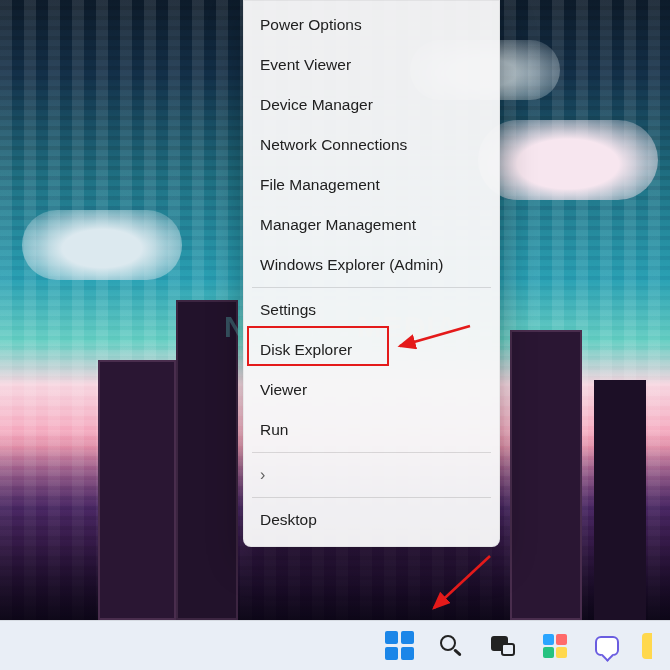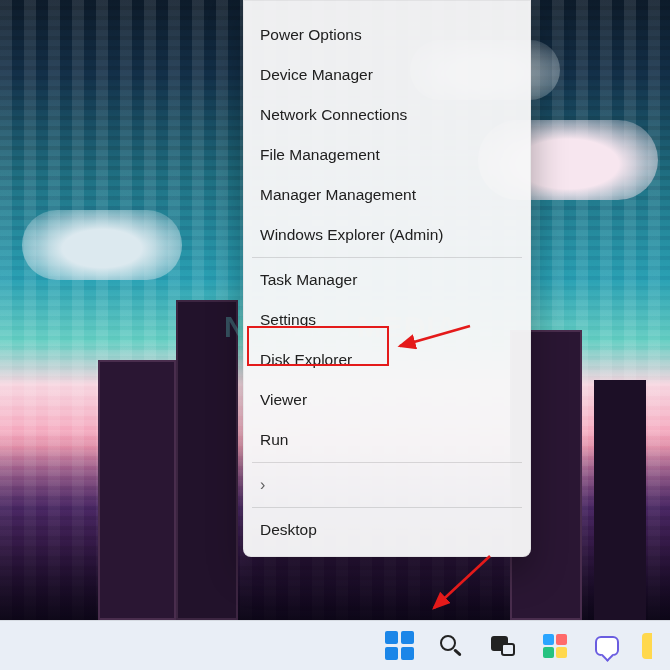--- a/index.html
+++ b/index.html
@@ -36,26 +36,26 @@
   .cloud1 { position:absolute; right:12px; top:120px; width:180px; height:80px; border-radius:60px; background:radial-gradient(ellipse at 50% 55%, #f7e6ef 40%, rgba(247,230,239,0));}
   .cloud2 { position:absolute; left:22px; top:210px; width:160px; height:70px; border-radius:60px; background:radial-gradient(ellipse at 50% 55%, #dce9ef 35%, rgba(220,233,239,0));}
   .cloud3 { position:absolute; right:110px; top:40px; width:150px; height:60px; border-radius:60px; background:radial-gradient(ellipse at 50% 55%, #e8f2f4 30%, rgba(232,242,244,0)); opacity:.7;}
 
   
   .watermark { position:absolute; left:224px; top:310px; font-size:30px; font-weight:800; letter-spacing:1px; color:#59c9c2; opacity:.35; pointer-events:none; }
   .watermark span:last-child { color:#ffbe3b; }
 
   
   .context-menu {
-    position: absolute; left: 243px; top: 0; width: 288px;
+    position: absolute; left: 243px; top: 0; width: 257px;
     background: rgba(246,246,247,0.97);
     border: 1px solid rgba(0,0,0,0.05);
     border-radius: 0 0 8px 8px;
     box-shadow: 0 16px 36px rgba(0,0,0,0.32);
-    padding: 14px 0 6px;
+    padding: 4px 0 6px;
   }
   .menu-item {
     display:flex; align-items:center; justify-content:space-between;
     padding: 0 16px; height: 40px;
     font-size: 15.5px; color:#202020; cursor:default;
   }
   .menu-sep { height:1px; margin:2px 8px; background: rgba(0,0,0,0.12); }
   .submenu-arrow { font-size:16px; color:#606060; }
 
   
@@ -119,38 +119,38 @@
 
 <div class="watermark">
   <span>NESABA</span><span>MEDIA</span>
 </div>
 
 <div class="context-menu">
   <div class="menu-item">
       <span>Power Options</span>
     </div>
   <div class="menu-item">
+      <span>Event Viewer</span>
+    </div>
+  <div class="menu-item">
       <span>Device Manager</span>
     </div>
   <div class="menu-item">
       <span>Network Connections</span>
     </div>
   <div class="menu-item">
       <span>File Management</span>
     </div>
   <div class="menu-item">
       <span>Manager Management</span>
     </div>
   <div class="menu-item">
       <span>Windows Explorer (Admin)</span>
     </div>
   <div class="menu-sep"></div>
-  <div class="menu-item">
-      <span>Task Manager</span>
-    </div>
   <div class="menu-item">
       <span>Settings</span>
     </div>
   <div class="menu-item">
       <span>Disk Explorer</span>
     </div>
   <div class="menu-item">
       <span>Viewer</span>
     </div>
   <div class="menu-item">

